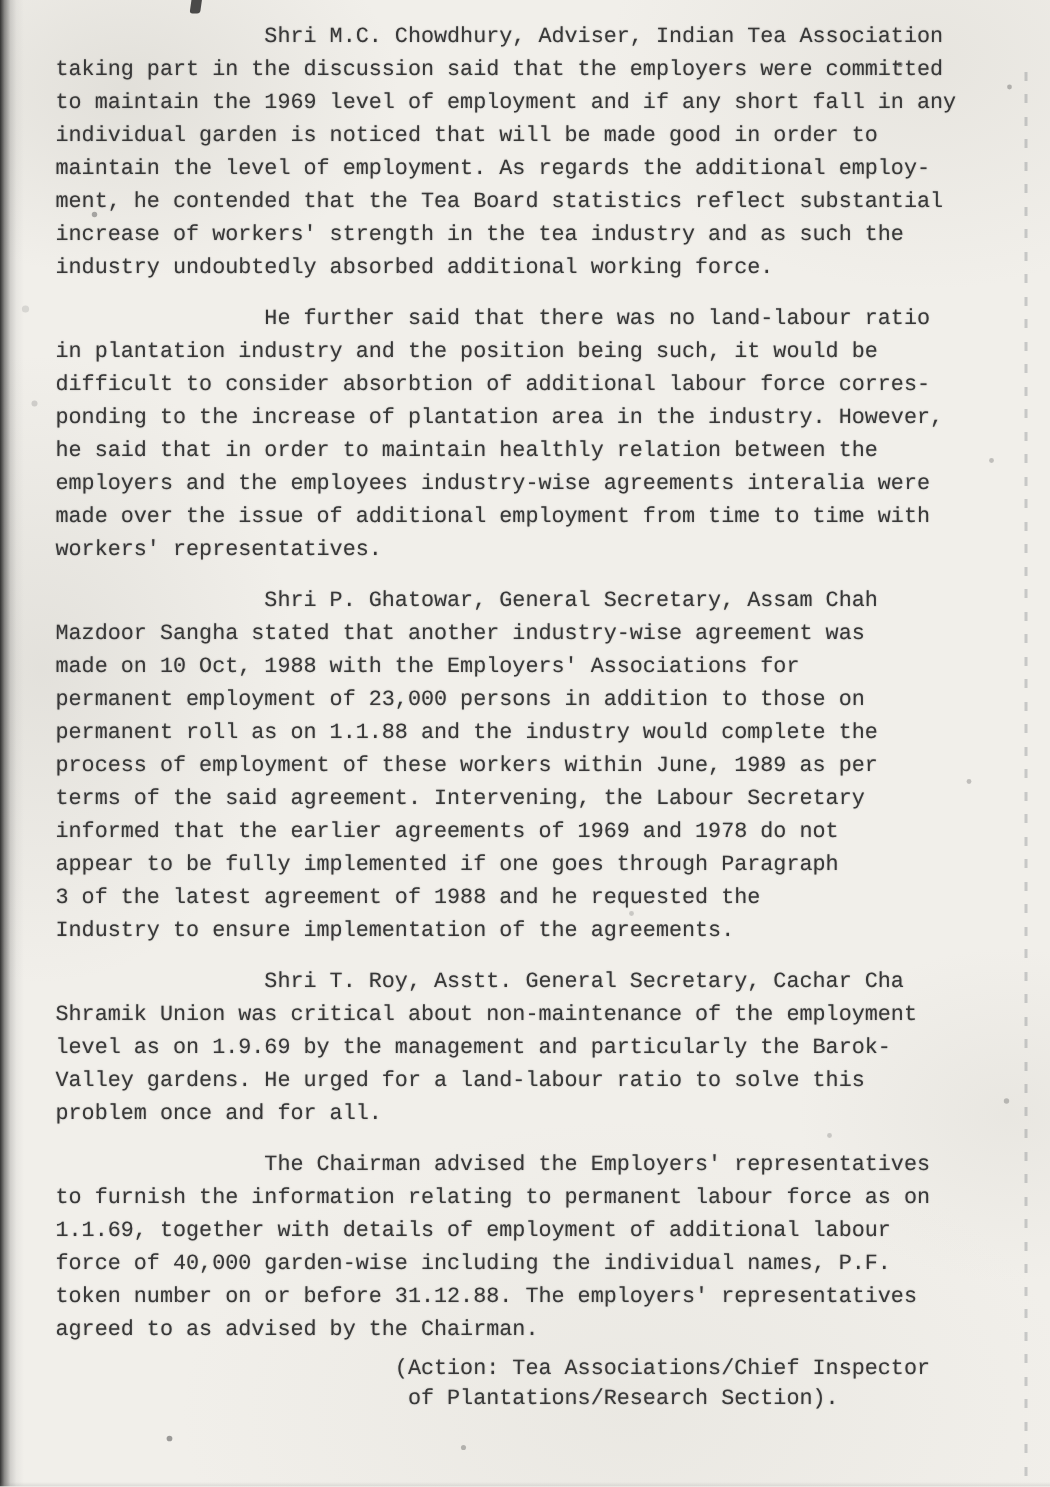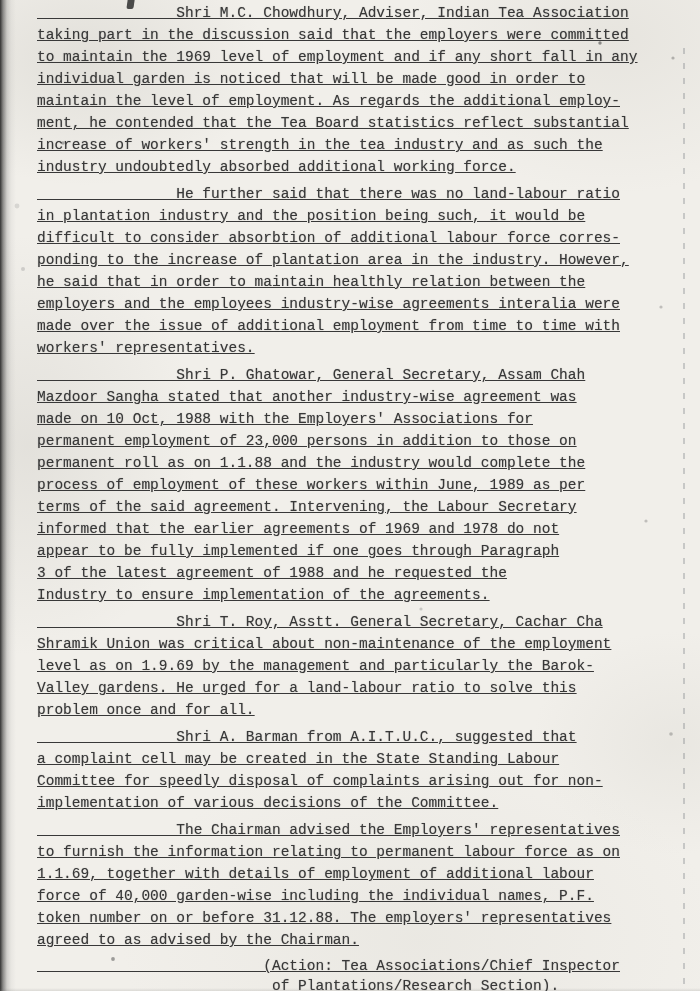--- a/index.html
+++ b/index.html
@@ -94,26 +94,25 @@
       420px 608px 0 0.6px rgba(110,110,110,0.30),
       138px 508px 0 0.7px rgba(110,110,110,0.30);
     pointer-events: none;
   }
   .text {
     position: relative;
     padding: 2px 0 0 37px;
     color: #383838;
   }
   .text p {
-    margin: 0 0 5px 0;
+    margin: 12px 0 5px 0;
     font-size: 14.5px;
     line-height: 22px;
     white-space: pre;
     text-shadow: 0 0 1px rgba(55,55,55,0.45);
-    text-decoration: underline;
   }
   .text p.action {
     margin-top: 4px;
     margin-bottom: 0;
     line-height: 20px;
   }
   
   .bottom-edge {
     position: absolute;
     left: 0; right: 0; bottom: 0;
@@ -154,24 +153,20 @@
 terms of the said agreement. Intervening, the Labour Secretary
 informed that the earlier agreements of 1969 and 1978 do not
 appear to be fully implemented if one goes through Paragraph
 3 of the latest agreement of 1988 and he requested the
 Industry to ensure implementation of the agreements.</p>
     <p>                Shri T. Roy, Asstt. General Secretary, Cachar Cha
 Shramik Union was critical about non-maintenance of the employment
 level as on 1.9.69 by the management and particularly the Barok-
 Valley gardens. He urged for a land-labour ratio to solve this
 problem once and for all.</p>
-    <p>                Shri A. Barman from A.I.T.U.C., suggested that
-a complaint cell may be created in the State Standing Labour
-Committee for speedly disposal of complaints arising out for non-
-implementation of various decisions of the Committee.</p>
     <p>                The Chairman advised the Employers' representatives
 to furnish the information relating to permanent labour force as on
 1.1.69, together with details of employment of additional labour
 force of 40,000 garden-wise including the individual names, P.F.
 token number on or before 31.12.88. The employers' representatives
 agreed to as advised by the Chairman.</p>
     <p class="action">                          (Action: Tea Associations/Chief Inspector
                            of Plantations/Research Section).</p>
   </main>
 

